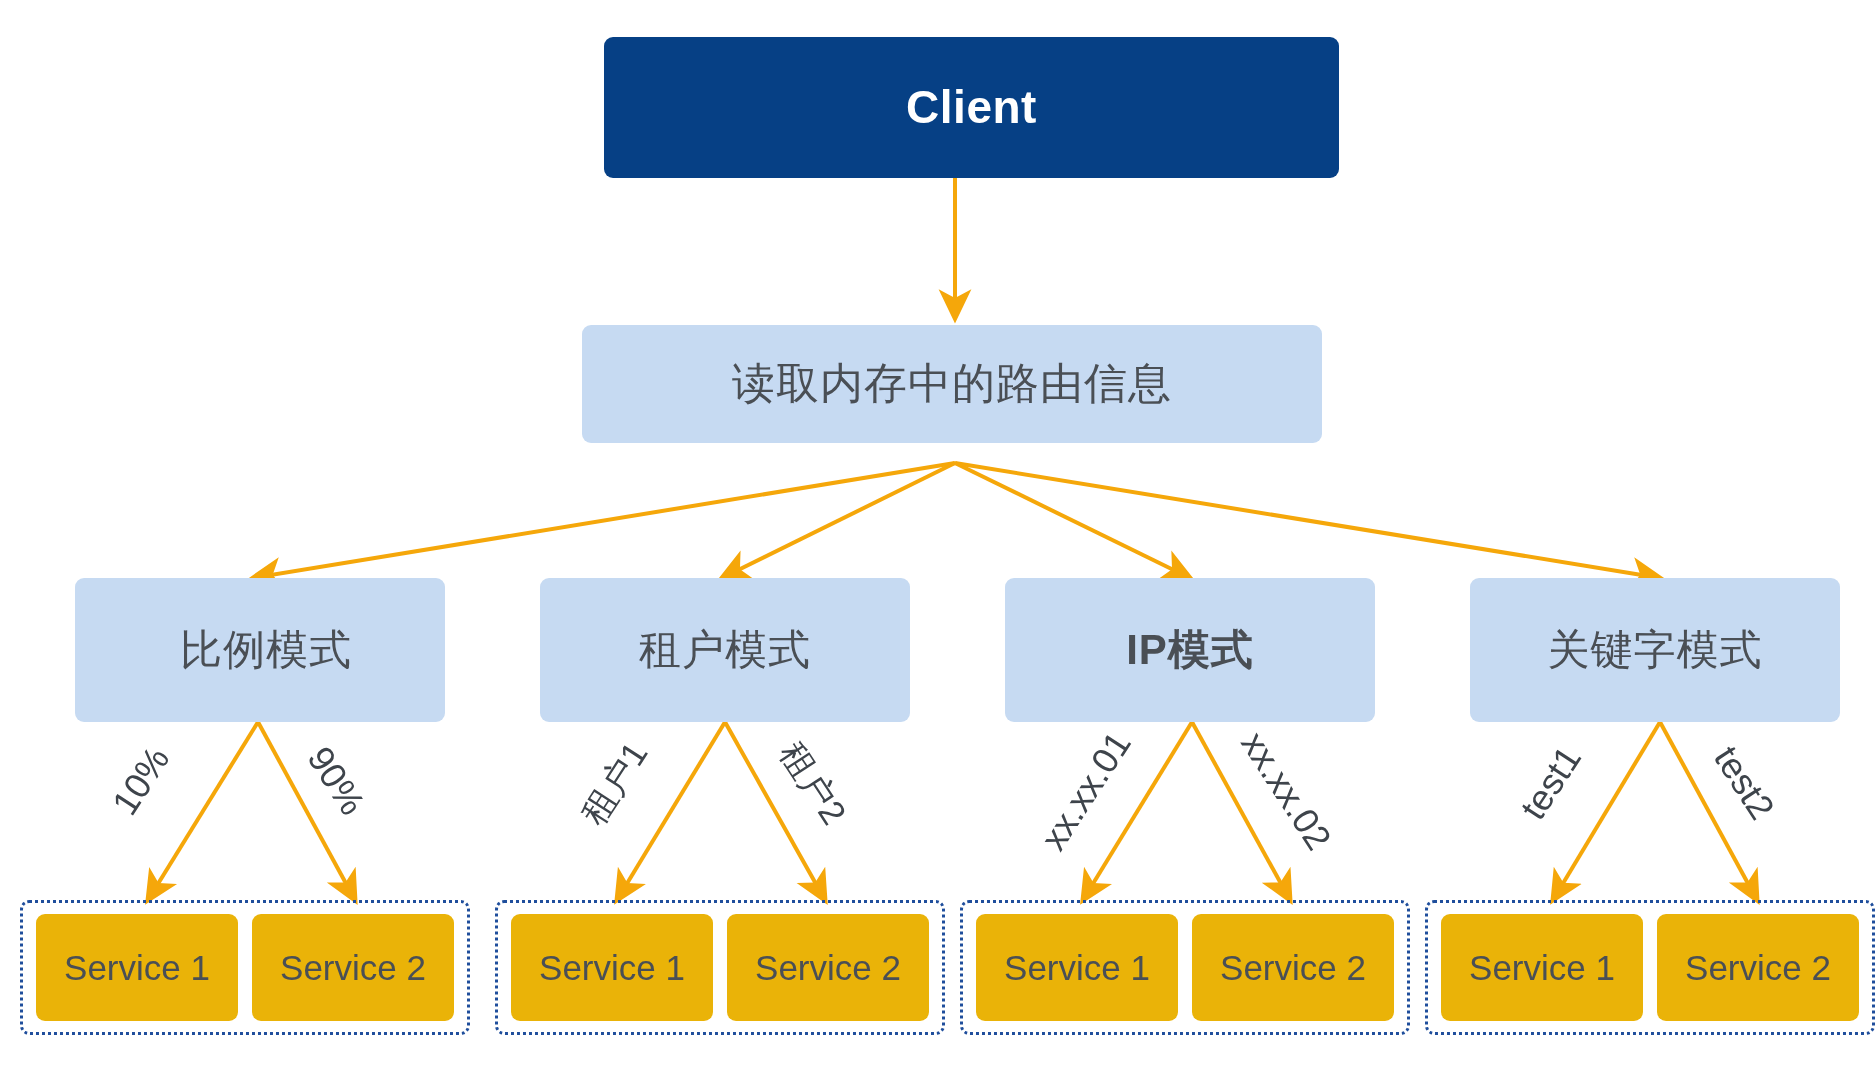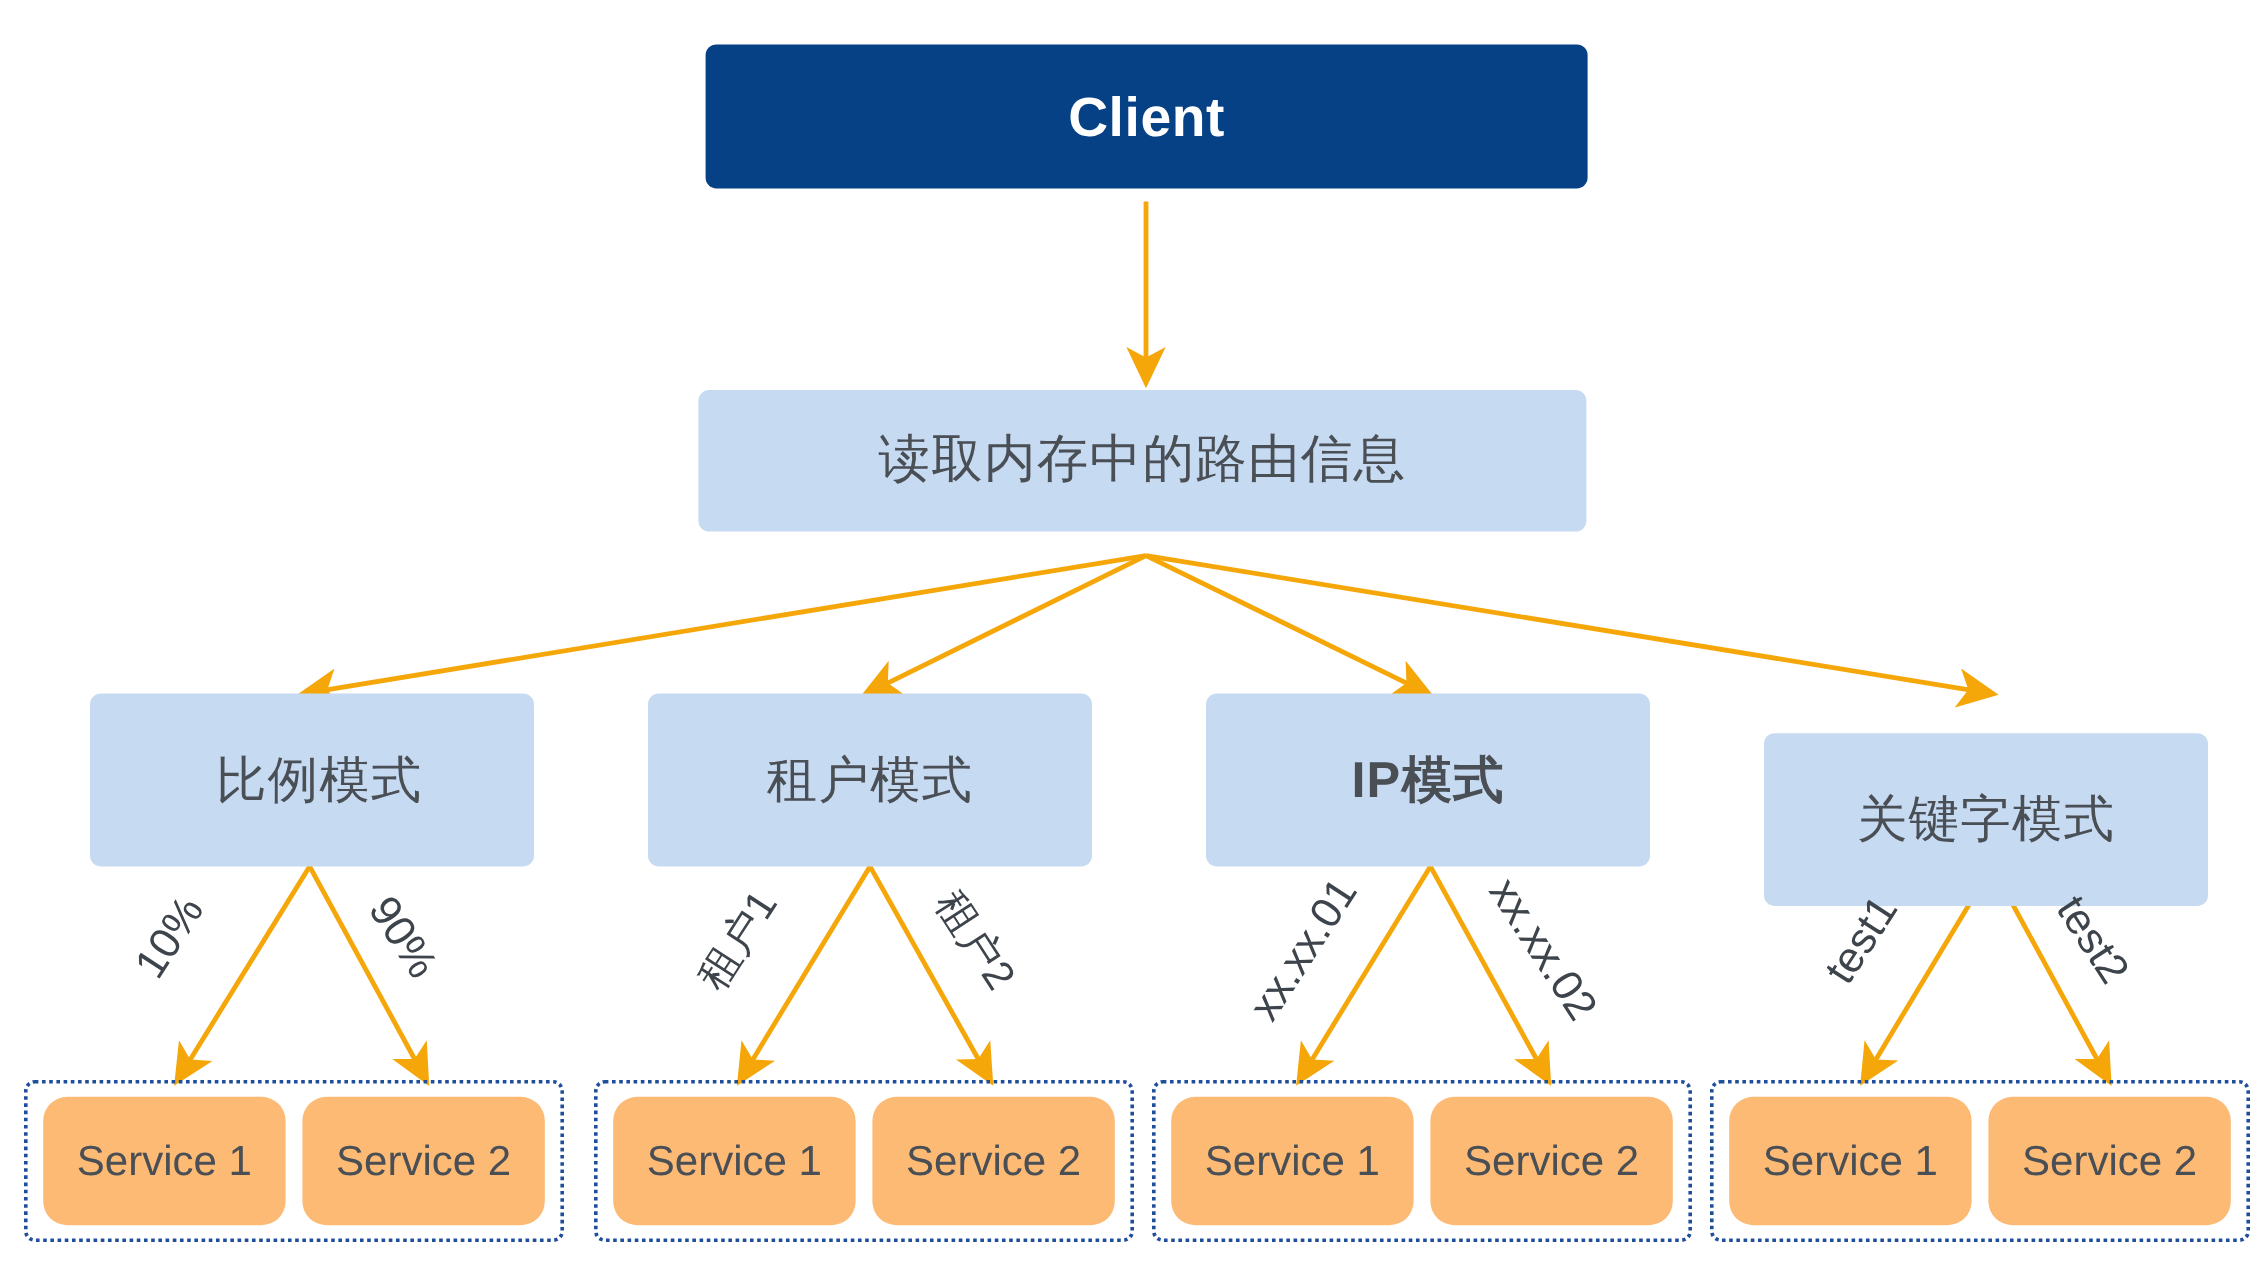--- a/index.html
+++ b/index.html
@@ -58,24 +58,24 @@
     border-radius: 9px;
     display: flex;
     align-items: center;
     justify-content: space-between;
     padding: 11px 13px;
   }
   .node-service {
     position: relative;
     flex: 1 1 0;
     height: 100%;
-    background: #fdba74;
+    background: #eab308;
     color: #4a4f55;
     font-size: 35px;
-    border-radius: 20px;
+    border-radius: 9px;
     display: flex;
     align-items: center;
     justify-content: center;
     white-space: nowrap;
   }
   .node-service + .node-service { margin-left: 14px; }
 
   .edge-label {
     position: absolute;
     color: #3e444b;
@@ -111,28 +111,28 @@
     <line x1="725" y1="722" x2="617" y2="900" stroke="#f5a70a" stroke-width="4" marker-end="url(#ah)"></line>
     <line x1="725" y1="722" x2="825" y2="900" stroke="#f5a70a" stroke-width="4" marker-end="url(#ah)"></line>
 
     <line x1="1192" y1="722" x2="1083" y2="900" stroke="#f5a70a" stroke-width="4" marker-end="url(#ah)"></line>
     <line x1="1192" y1="722" x2="1290" y2="900" stroke="#f5a70a" stroke-width="4" marker-end="url(#ah)"></line>
 
     <line x1="1660" y1="722" x2="1553" y2="900" stroke="#f5a70a" stroke-width="4" marker-end="url(#ah)"></line>
     <line x1="1660" y1="722" x2="1757" y2="900" stroke="#f5a70a" stroke-width="4" marker-end="url(#ah)"></line>
   </svg>
 
-  <div class="node node-client" style="left:588px; top:37px; width:735px; height:120px;">Client</div>
+  <div class="node node-client" style="left:604px; top:37px; width:735px; height:141px;">Client</div>
 
   <div class="node node-router" style="left:582px; top:325px; width:740px; height:118px;">读取内存中的路由信息</div>
 
   <div class="node node-mode" style="left:75px; top:578px; width:370px; height:144px;padding-left:12px;">比例模式</div>
   <div class="node node-mode" style="left:540px; top:578px; width:370px; height:144px;">租户模式</div>
   <div class="node node-mode" style="left:1005px; top:578px; width:370px; height:144px;font-weight:bold;">IP模式</div>
-  <div class="node node-mode" style="left:1470px; top:578px; width:370px; height:144px;margin-top:33px;">关键字模式</div>
+  <div class="node node-mode" style="left:1470px; top:578px; width:370px; height:144px;">关键字模式</div>
 
   <div class="edge-label" style="left:105px; top:760px; transform:rotate(-57deg);">10%</div>
   <div class="edge-label" style="left:300px; top:760px; transform:rotate(57deg);">90%</div>
 
   <div class="edge-label cjk" style="left:570px; top:760px; transform:rotate(-57deg);">租户1</div>
   <div class="edge-label cjk" style="left:768px; top:760px; transform:rotate(57deg);">租户2</div>
 
   <div class="edge-label" style="left:1020px; top:770px; transform:rotate(-57deg);">xx.xx.01</div>
   <div class="edge-label" style="left:1220px; top:770px; transform:rotate(57deg);">xx.xx.02</div>
 

